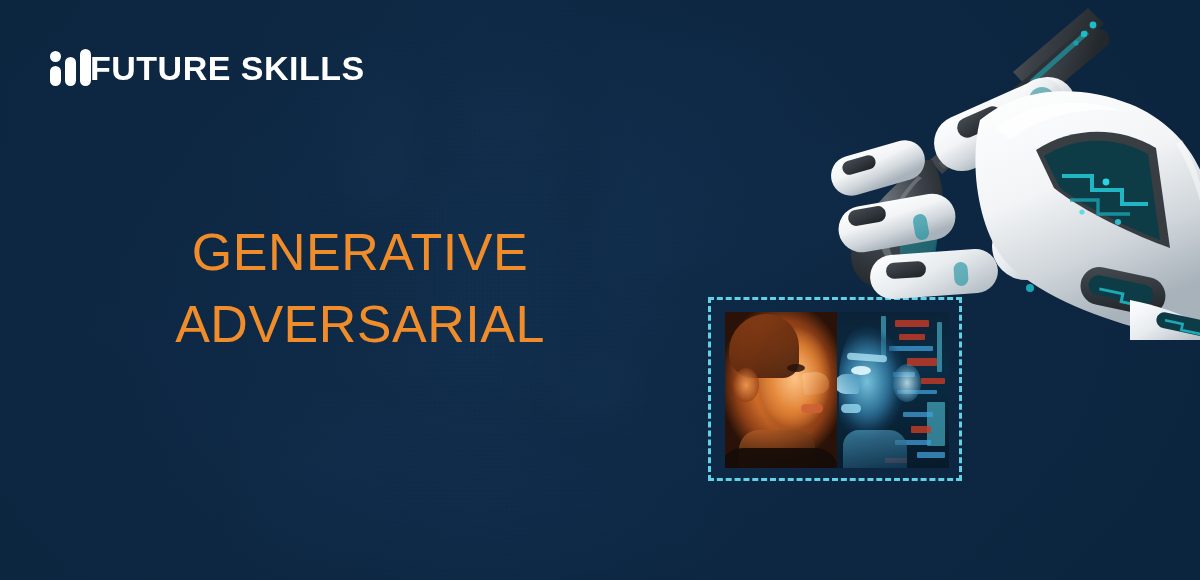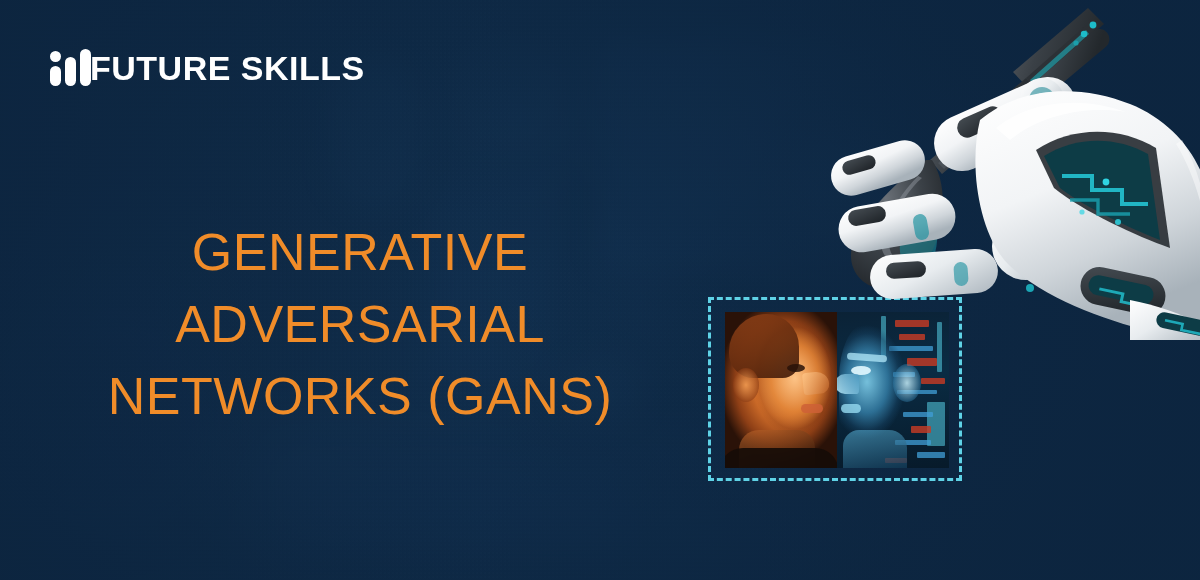--- a/index.html
+++ b/index.html
@@ -266,21 +266,20 @@
       <div class="lm-bar lm-b1"></div>
       <div class="lm-bar lm-b2"></div>
       <div class="lm-bar lm-b3"></div>
     </div>
     <div class="logo-text">FUTURE SKILLS</div>
   </div>
 
   <div class="headline">
     <div class="headline-line">GENERATIVE</div>
     <div class="headline-line">ADVERSARIAL</div>
-    <div class="headline-line">NETWORKS (GANS)</div>
   </div>
 
   <div class="sample-frame">
     <div class="sample-image">
 
       <div class="face-human">
         <div class="fh-profile"></div>
         <div class="fh-hair"></div>
         <div class="fh-ear"></div>
         <div class="fh-eye"></div>

